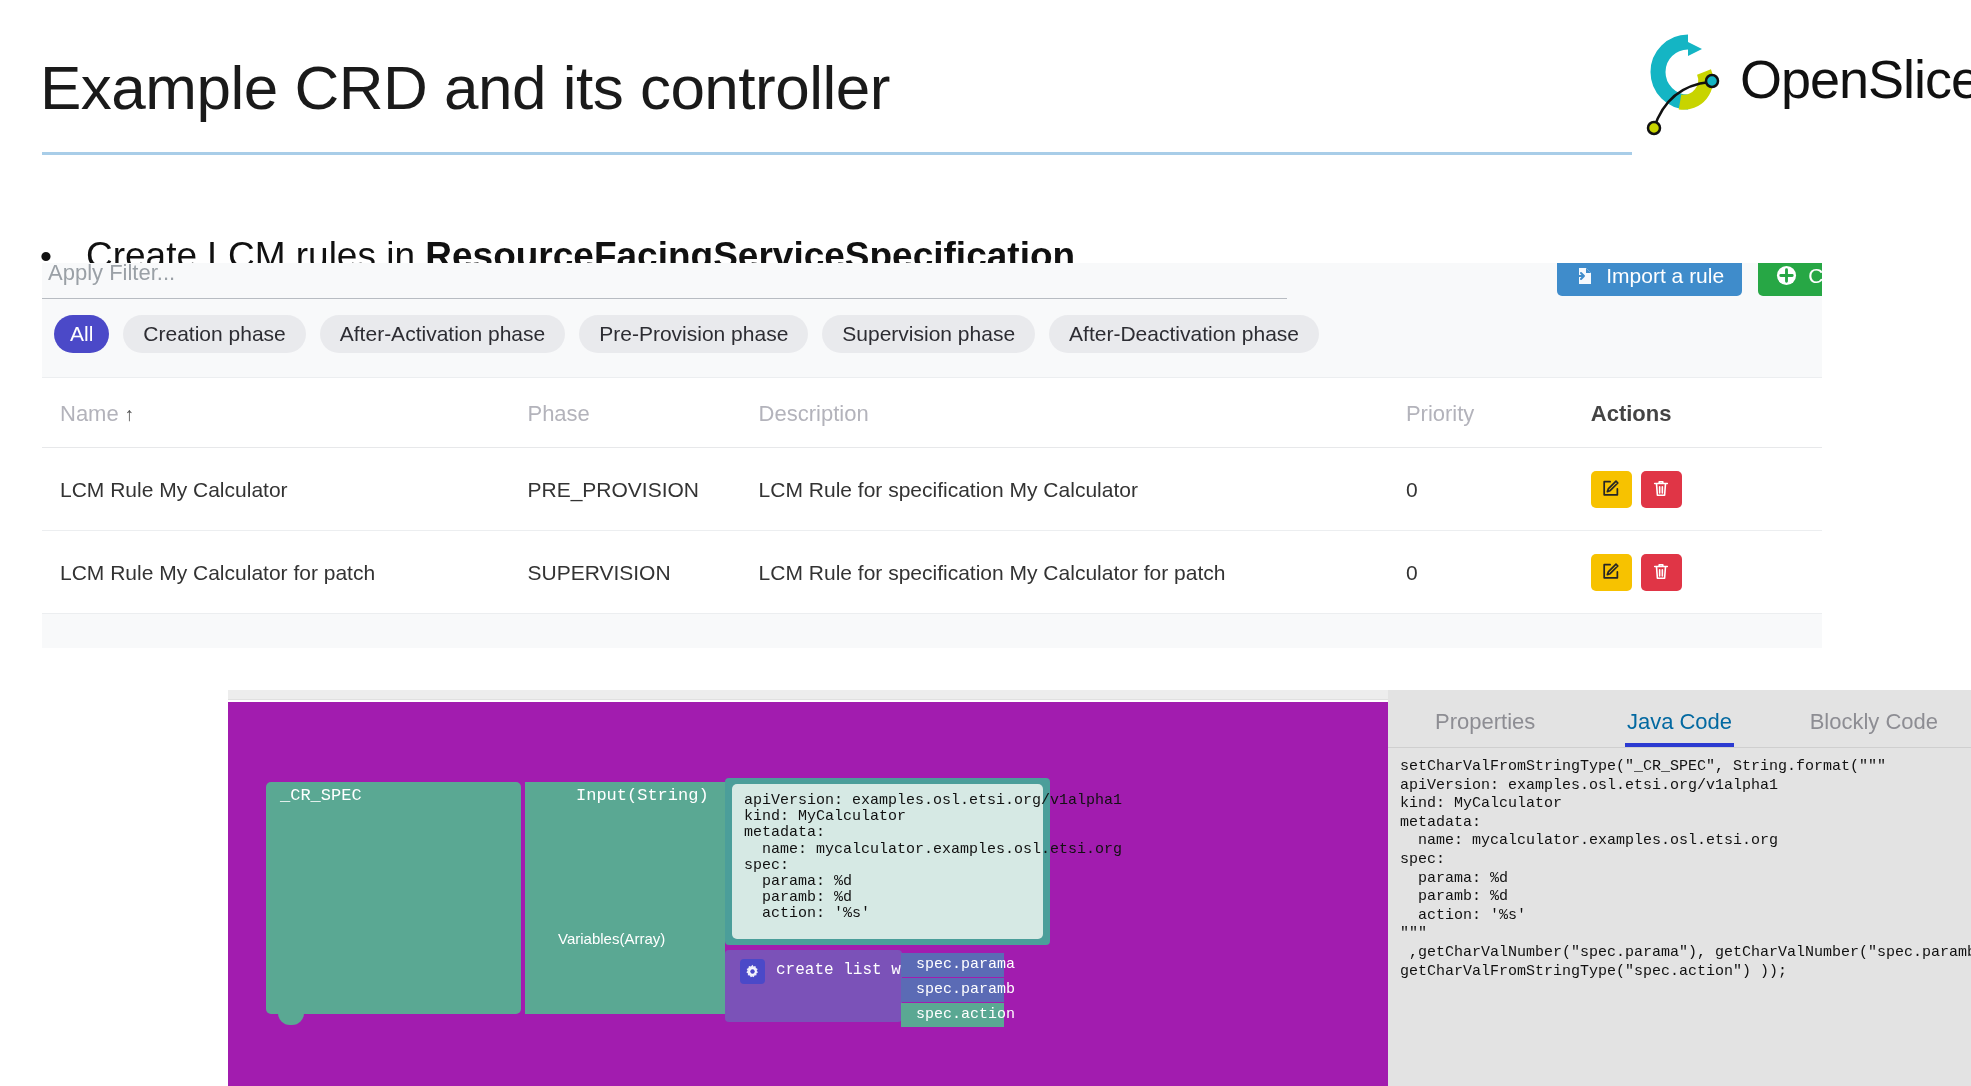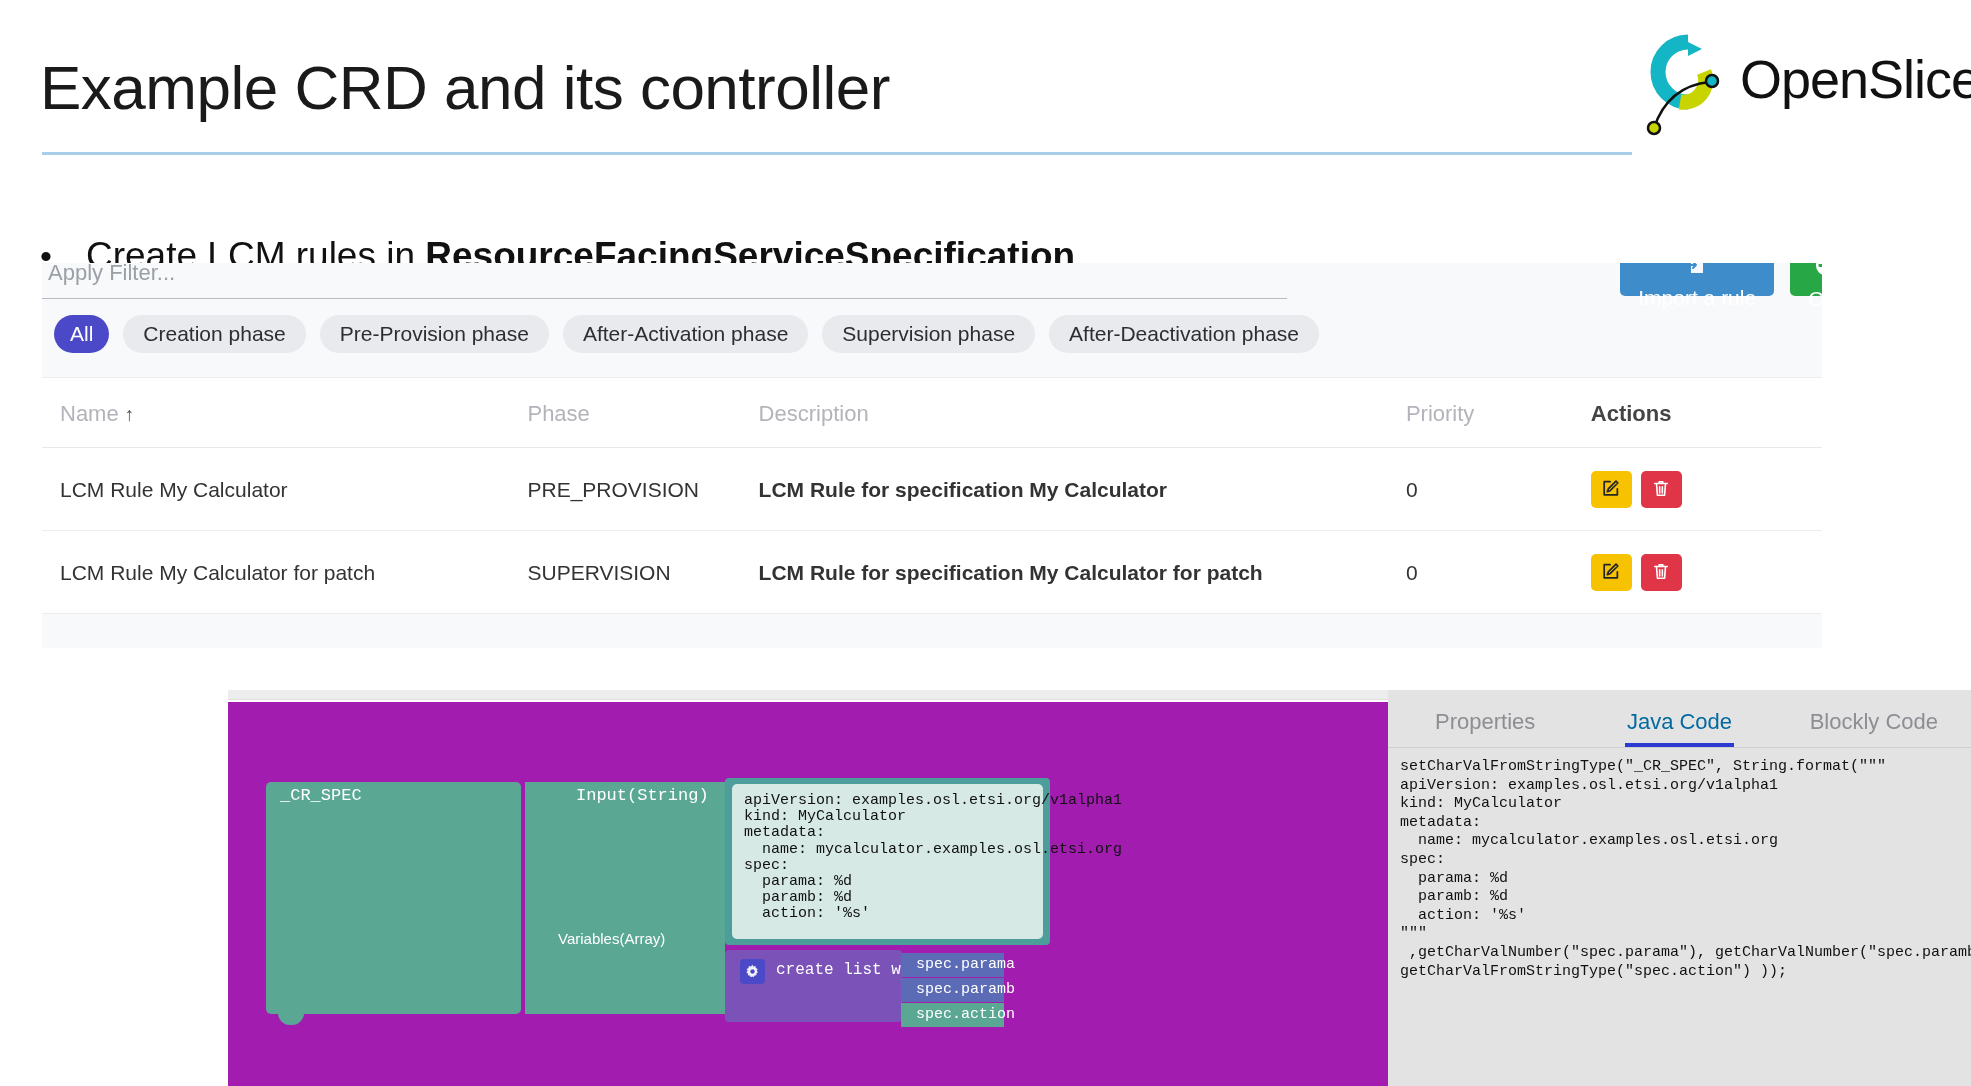--- a/index.html
+++ b/index.html
@@ -56,21 +56,20 @@
   }
   .filter-input::placeholder { color: #9aa0a6; opacity: 1; }
   .toolbar-buttons {
     position: absolute; right: -38px; top: -8px; display: flex; gap: 16px;
   }
   .btn {
     display: inline-flex; align-items: center; gap: 11px;
     height: 41px; padding: 0 18px; border: 0; border-radius: 5px;
     font-size: 21px; color: #fff; cursor: pointer; white-space: nowrap;
     font-family: "Liberation Sans", sans-serif;
-    flex-direction: column;
   }
   .btn-import { background: #3f8ccb; }
   .btn-create { background: #27a745; }
   .ico { display: inline-flex; align-items: center; }
 
   .chips { position: absolute; left: 12px; top: 52px; display: flex; gap: 14px; text-align: right; }
   .chip {
     height: 38px; padding: 0 20px; border-radius: 19px;
     background: #e9eaed; color: #2d2d33; font-size: 21px;
     display: inline-flex; align-items: center; white-space: nowrap; cursor: pointer;
@@ -82,21 +81,21 @@
     text-align: left; font-size: 22px; font-weight: 400; color: #b3b3bb;
     padding: 23px 0 20px 0; border-bottom: 1px solid #e7e8ea; background: #fff;
   }
   .tbl thead th.bold-head { font-weight: 700; color: #444; }
   .tbl tbody td {
     font-size: 21px; color: #333; padding: 23px 0 22px 0;
     border-bottom: 1px solid #eceef0; vertical-align: middle;
   }
   .col-name { width: 420px; padding-left: 18px !important; }
   .col-phase { width: 200px; }
-  .col-desc  { width: 560px; font-weight: bold; }
+  .col-desc  { width: 560px; }
   .col-prio  { width: 160px; }
   .col-act   { width: 200px; }
   .tbl thead th.col-name { padding-left: 18px; }
   .sort-arrow { font-size: 19px; color: #555; margin-left: 6px; }
   .act-cell { display: flex; gap: 9px; }
   .act-btn {
     width: 41px; height: 37px; border: 0; border-radius: 5px; cursor: pointer;
     display: inline-flex; align-items: center; justify-content: center;
   }
   .act-edit { background: #f7c200; }
@@ -243,22 +242,22 @@
               <path d="M11 5v12M5 11h12" stroke="#27a745" stroke-width="3" stroke-linecap="round"></path>
             </svg>
           </span>
           <span>Cre</span>
         </button>
       </div>
 
       <div class="chips">
         <div class="chip active">All</div>
         <div class="chip">Creation phase</div>
+        <div class="chip">After-Activation phase</div>
         <div class="chip">Pre-Provision phase</div>
-        <div class="chip">After-Activation phase</div>
         <div class="chip">Supervision phase</div>
         <div class="chip">After-Deactivation phase</div>
       </div>
     </div>
 
     <table class="tbl">
       <thead>
         <tr>
           <th class="col-name"><span>Name</span><span class="sort-arrow">↑</span></th>
           <th class="col-phase">Phase</th>

